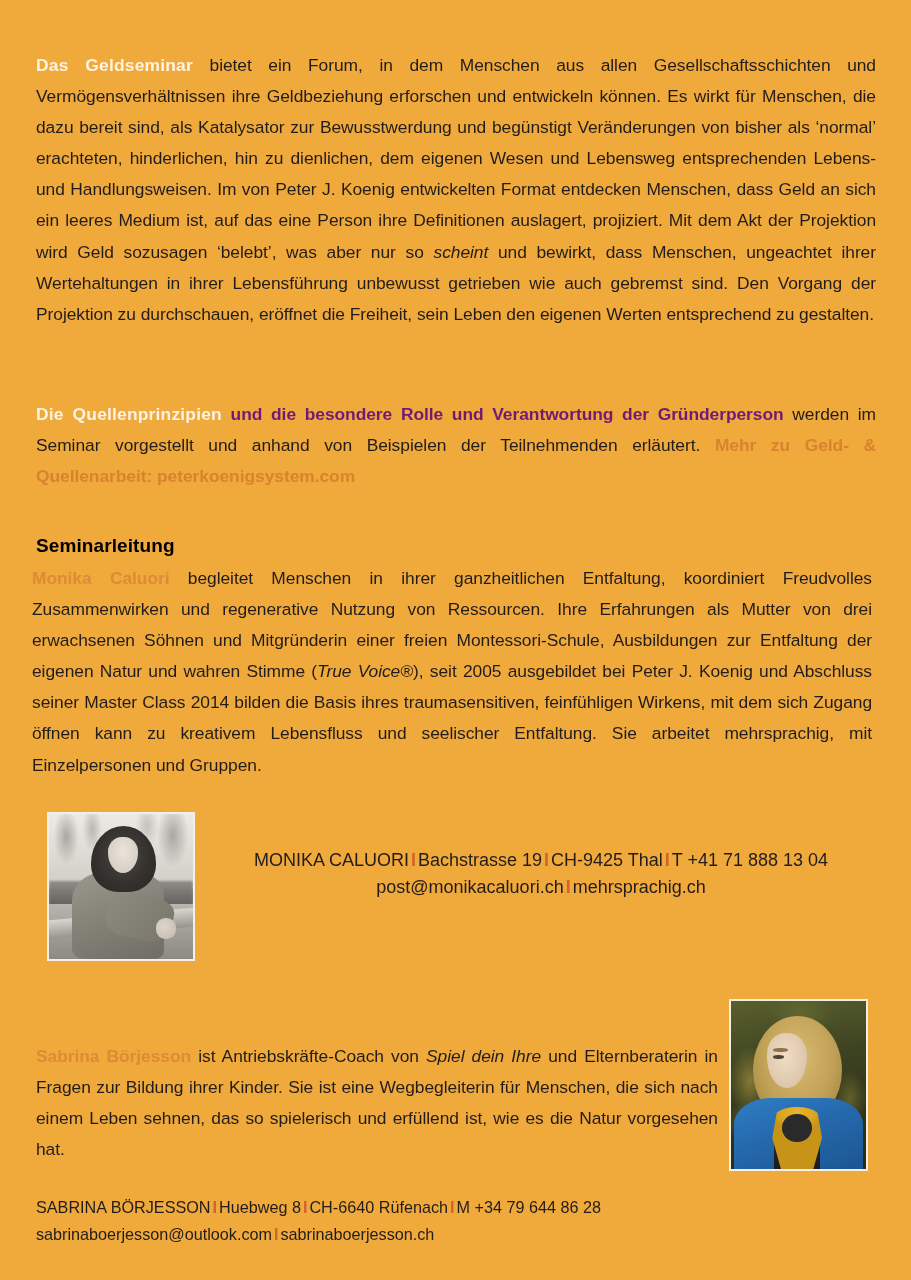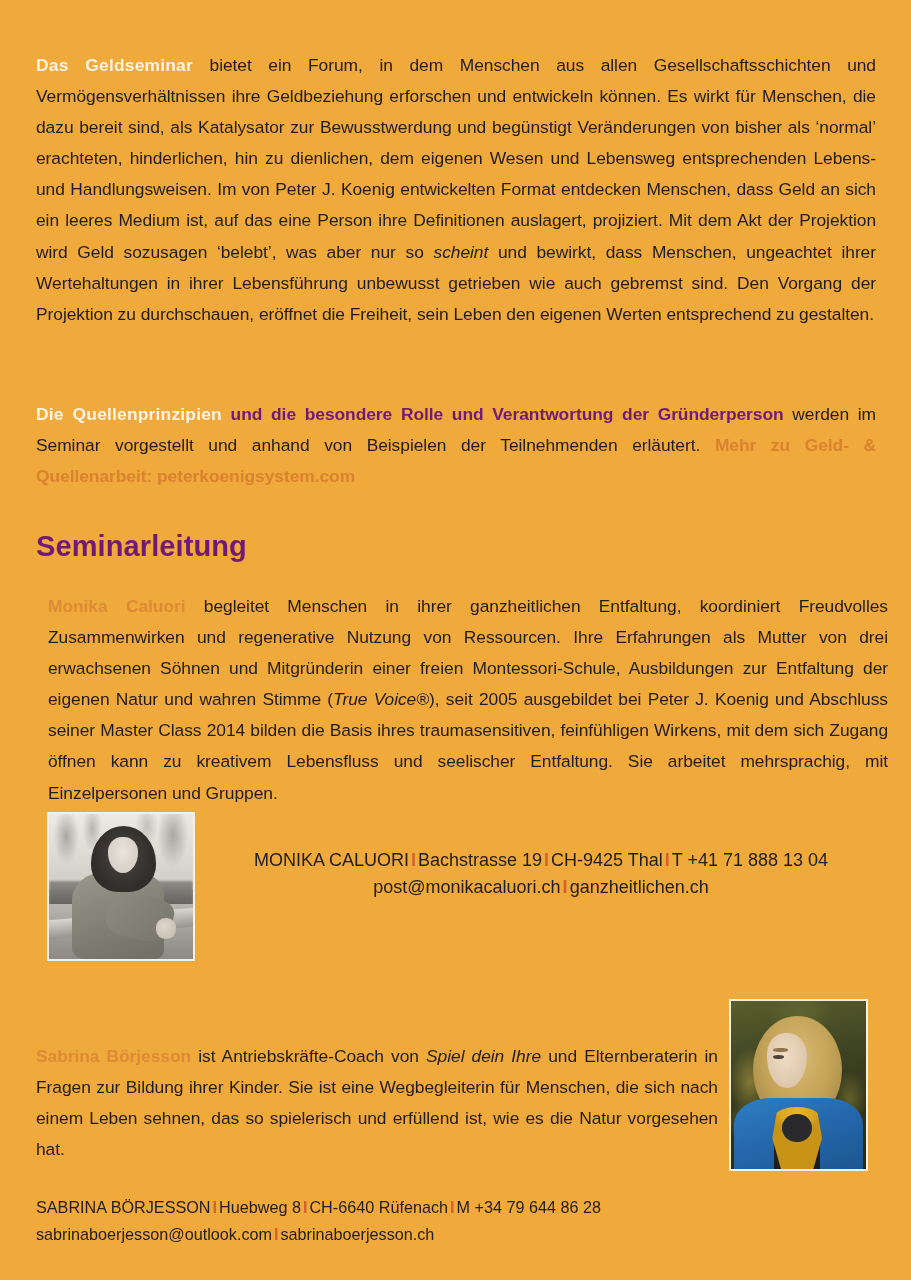--- a/index.html
+++ b/index.html
@@ -42,37 +42,37 @@
   .accent {
     color: #d9822f;
     font-weight: bold;
   }
   .accent-light {
     color: #dd8b36;
     font-weight: bold;
   }
 
   .sect-heading {
-    color: #701a75;
-    font-weight: bold;
-    font-size: 29px;
+    color: #000000;
+    font-weight: bold;
+    font-size: 19px;
     line-height: 30px;
     letter-spacing: 0.1px;
   }
 
   em.ital { font-style: italic; }
 
   b.blk { font-weight: bold; color: #701a75; }
 
   
   #intro-block { position: absolute; left: 36px; top: 50px; width: 840px; }
   #principles-block { position: absolute; left: 36px; top: 399px; width: 840px; }
 
   #seminar-lead-heading { position: absolute; left: 36px; top: 531px; }
-  #seminar-lead-block { position: absolute; left: 48px; top: 563px; width: 840px; margin-top: 28px; }
+  #seminar-lead-block { position: absolute; left: 32px; top: 563px; width: 840px; }
 
   #monika-card { position: absolute; left: 36px; top: 812px; width: 840px; height: 165px; }
   #monika-photo {
     position: absolute; left: 11px; top: 0;
     width: 148px; height: 149px;
     border: 2px solid #f4f0e8;
     box-sizing: border-box;
     overflow: hidden;
     background: #9a9a95;
   }
@@ -251,21 +251,21 @@
         <div class="bw-arm"></div>
         <div class="bw-hand"></div>
       </div>
     </div>
 
     <div id="monika-contact">
       <div>
         <span>MONIKA CALUORI</span><span class="sep">I</span><span>Bachstrasse 19</span><span class="sep">I</span><span>CH-9425 Thal</span><span class="sep">I</span><span>T +41 71 888 13 04</span>
       </div>
       <div>
-        <span>post@monikacaluori.ch</span><span class="sep">I</span><span>ganzheitlichen.ch</span>
+        <span>post@monikacaluori.ch</span><span class="sep">I</span><span>mehrsprachig.ch</span>
       </div>
     </div>
 
   </div>
 
 
   <div id="org-block" class="body-text">
     <span class="accent-light">Sabrina Börjesson</span><span> ist Antriebskräfte-Coach von </span><em class="ital">Spiel dein Ihre</em><span> und Elternberaterin in Fragen zur Bildung ihrer Kinder. Sie ist eine Wegbegleiterin für Menschen, die sich nach einem Leben sehnen, das so spielerisch und erfüllend ist, wie es die Natur vorgesehen hat.</span>
   </div>
 

